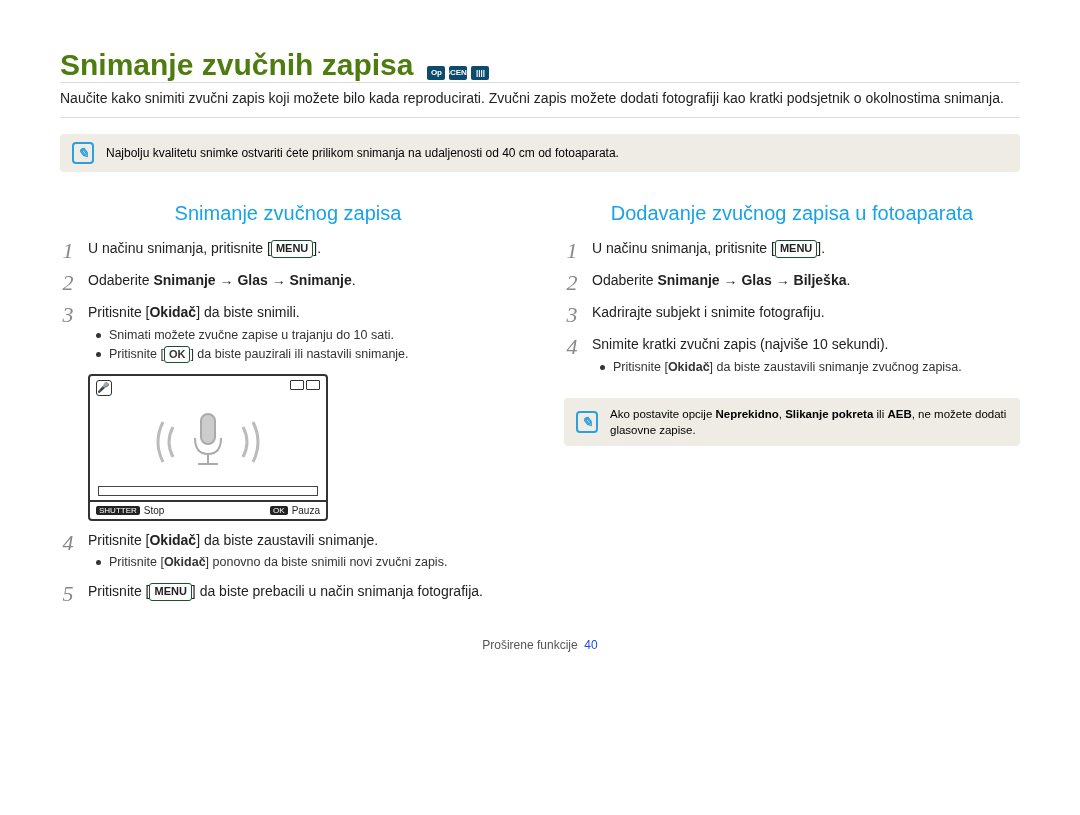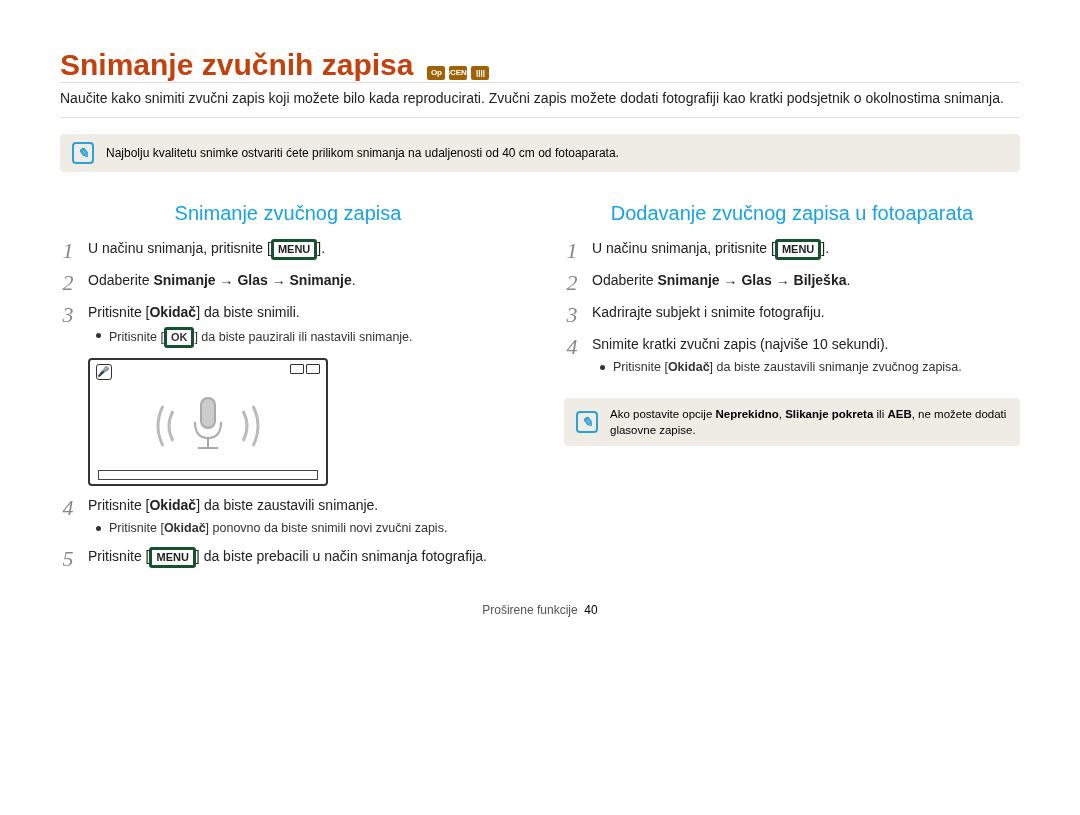--- a/index.html
+++ b/index.html
@@ -13,36 +13,36 @@
   }
   .page {
     padding: 48px 60px 0 60px;
   }
   .title-row {
     display: flex;
     align-items: baseline;
     gap: 10px;
   }
   .page-title {
-    color: #c2410c;
+    color: #4d7c0f;
     font-size: 30px;
     font-weight: bold;
     text-align: right;
   }
   .mode-icons {
     display: inline-flex;
     gap: 4px;
     margin-left: 4px;
     align-items: flex-end;
   }
   .mode-icon {
     display: inline-flex;
     align-items: center;
     justify-content: center;
-    background: #a16207;
+    background: #0c4a6e;
     color: #fff;
     font-size: 8px;
     font-weight: bold;
     border-radius: 2px;
     width: 18px;
     height: 14px;
     line-height: 14px;
   }
   .intro {
     font-size: 14px;
@@ -108,21 +108,21 @@
     text-align: center;
     line-height: 1.1;
   }
   .step-body {
     flex: 1;
     font-size: 14px;
     line-height: 1.4;
   }
   .step-body .label-pill {
     display: inline-block;
-    border: 3px solid #14532d;
+    border: 1px solid #14532d;
     border-radius: 3px;
     padding: 0 4px;
     font-size: 11px;
     font-weight: bold;
     vertical-align: middle;
     background: #fff;
   }
   .bullets {
     margin-top: 4px;
     padding-left: 8px;
@@ -194,21 +194,21 @@
     background:#222;color:#fff;padding:0 3px;font-size:8px;border-radius:2px;
   }
   .bold { font-weight: bold; }
   .note-box.small .note-text { font-size: 11.5px; line-height:1.4; }
   .footer {
     text-align: center;
     font-size: 12px;
     color: #555;
     margin-top: 24px;
   }
-  .footer .pg { color:#000000; }
+  .footer .pg { color:#1d4ed8; }
 </style>
 </head>
 <body>
 
 <div class="page">
 
   <div class="title-row">
     <h1 class="page-title">Snimanje zvučnih zapisa</h1>
     <span class="mode-icons">
       <span class="mode-icon">Op</span>
@@ -241,20 +241,23 @@
         <div class="step-body">
           <span>Odaberite </span><span class="bold">Snimanje → Glas → Snimanje</span><span>.</span>
         </div>
       </div>
 
       <div class="step">
         <div class="step-num">3</div>
         <div class="step-body">
           <span>Pritisnite [</span><span class="bold">Okidač</span><span>] da biste snimili.</span>
           <div class="bullets">
+            <div class="bullet">
+                <span>Snimati možete zvučne zapise u trajanju do 10 sati.</span>
+              </div>
             <div class="bullet">
                 <span><span>Pritisnite [</span><span class="label-pill">OK</span><span>] da biste pauzirali ili nastavili snimanje.</span></span>
               </div>
           </div>
         </div>
       </div>
 
       <div class="screen-illus">
         <div class="screen-top">
           <div class="mic-icon-sm">🎤</div>
@@ -276,20 +279,30 @@
               <path d="M72 36 Q72 52 85 52 Q98 52 98 36" fill="none"></path>
               <line x1="85" y1="52" x2="85" y2="62"></line>
               <line x1="75" y1="62" x2="95" y2="62"></line>
             </g>
           </svg>
         </div>
         <div class="progress-row">
           <div class="progress-bar"></div>
           <div class="timecode">00:00:01</div>
         </div>
+        <div class="screen-bottom">
+          <div class="seg">
+              <span class="pill-sm">SHUTTER</span>
+              <span>Stop</span>
+            </div>
+          <div class="seg" style="margin-left:auto">
+              <span class="pill-sm">OK</span>
+              <span>Pauza</span>
+            </div>
+        </div>
       </div>
 
       <div class="step">
         <div class="step-num">4</div>
         <div class="step-body">
           <span>Pritisnite [</span><span class="bold">Okidač</span><span>] da biste zaustavili snimanje.</span>
           <div class="bullets">
             <div class="bullet">
                 <span><span>Pritisnite [</span><span class="bold">Okidač</span><span>] ponovno da biste snimili novi zvučni zapis.</span></span>
               </div>

